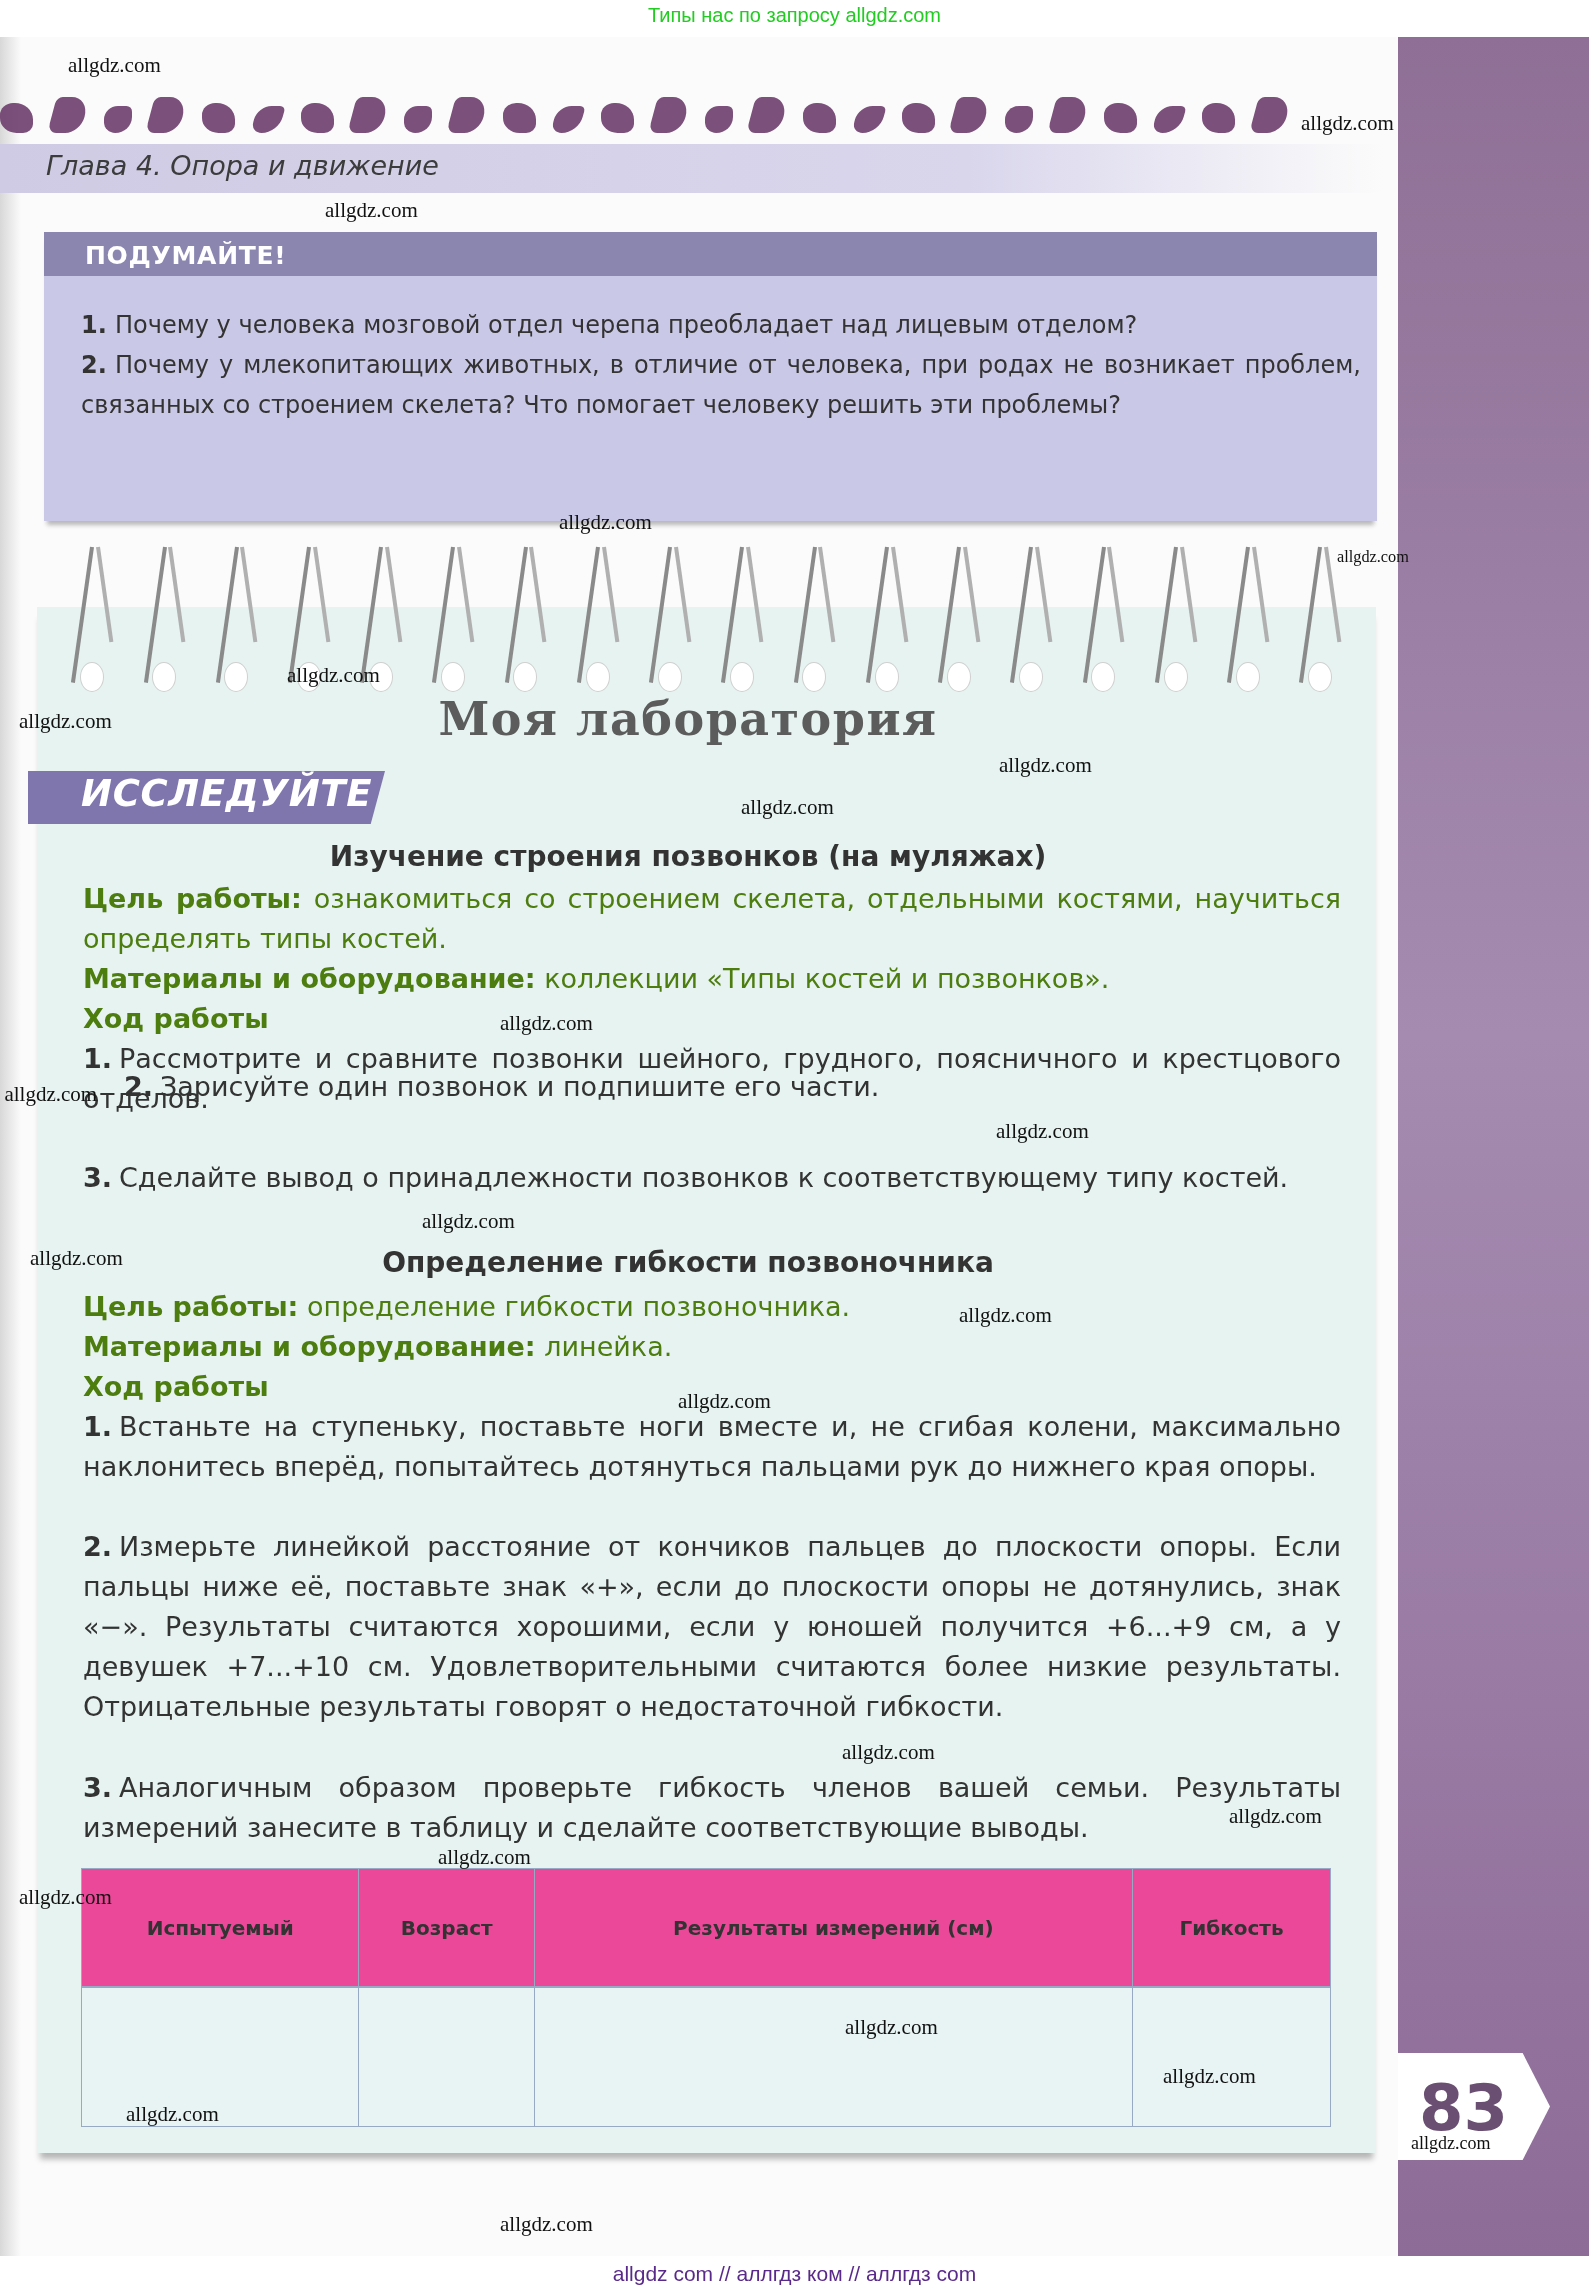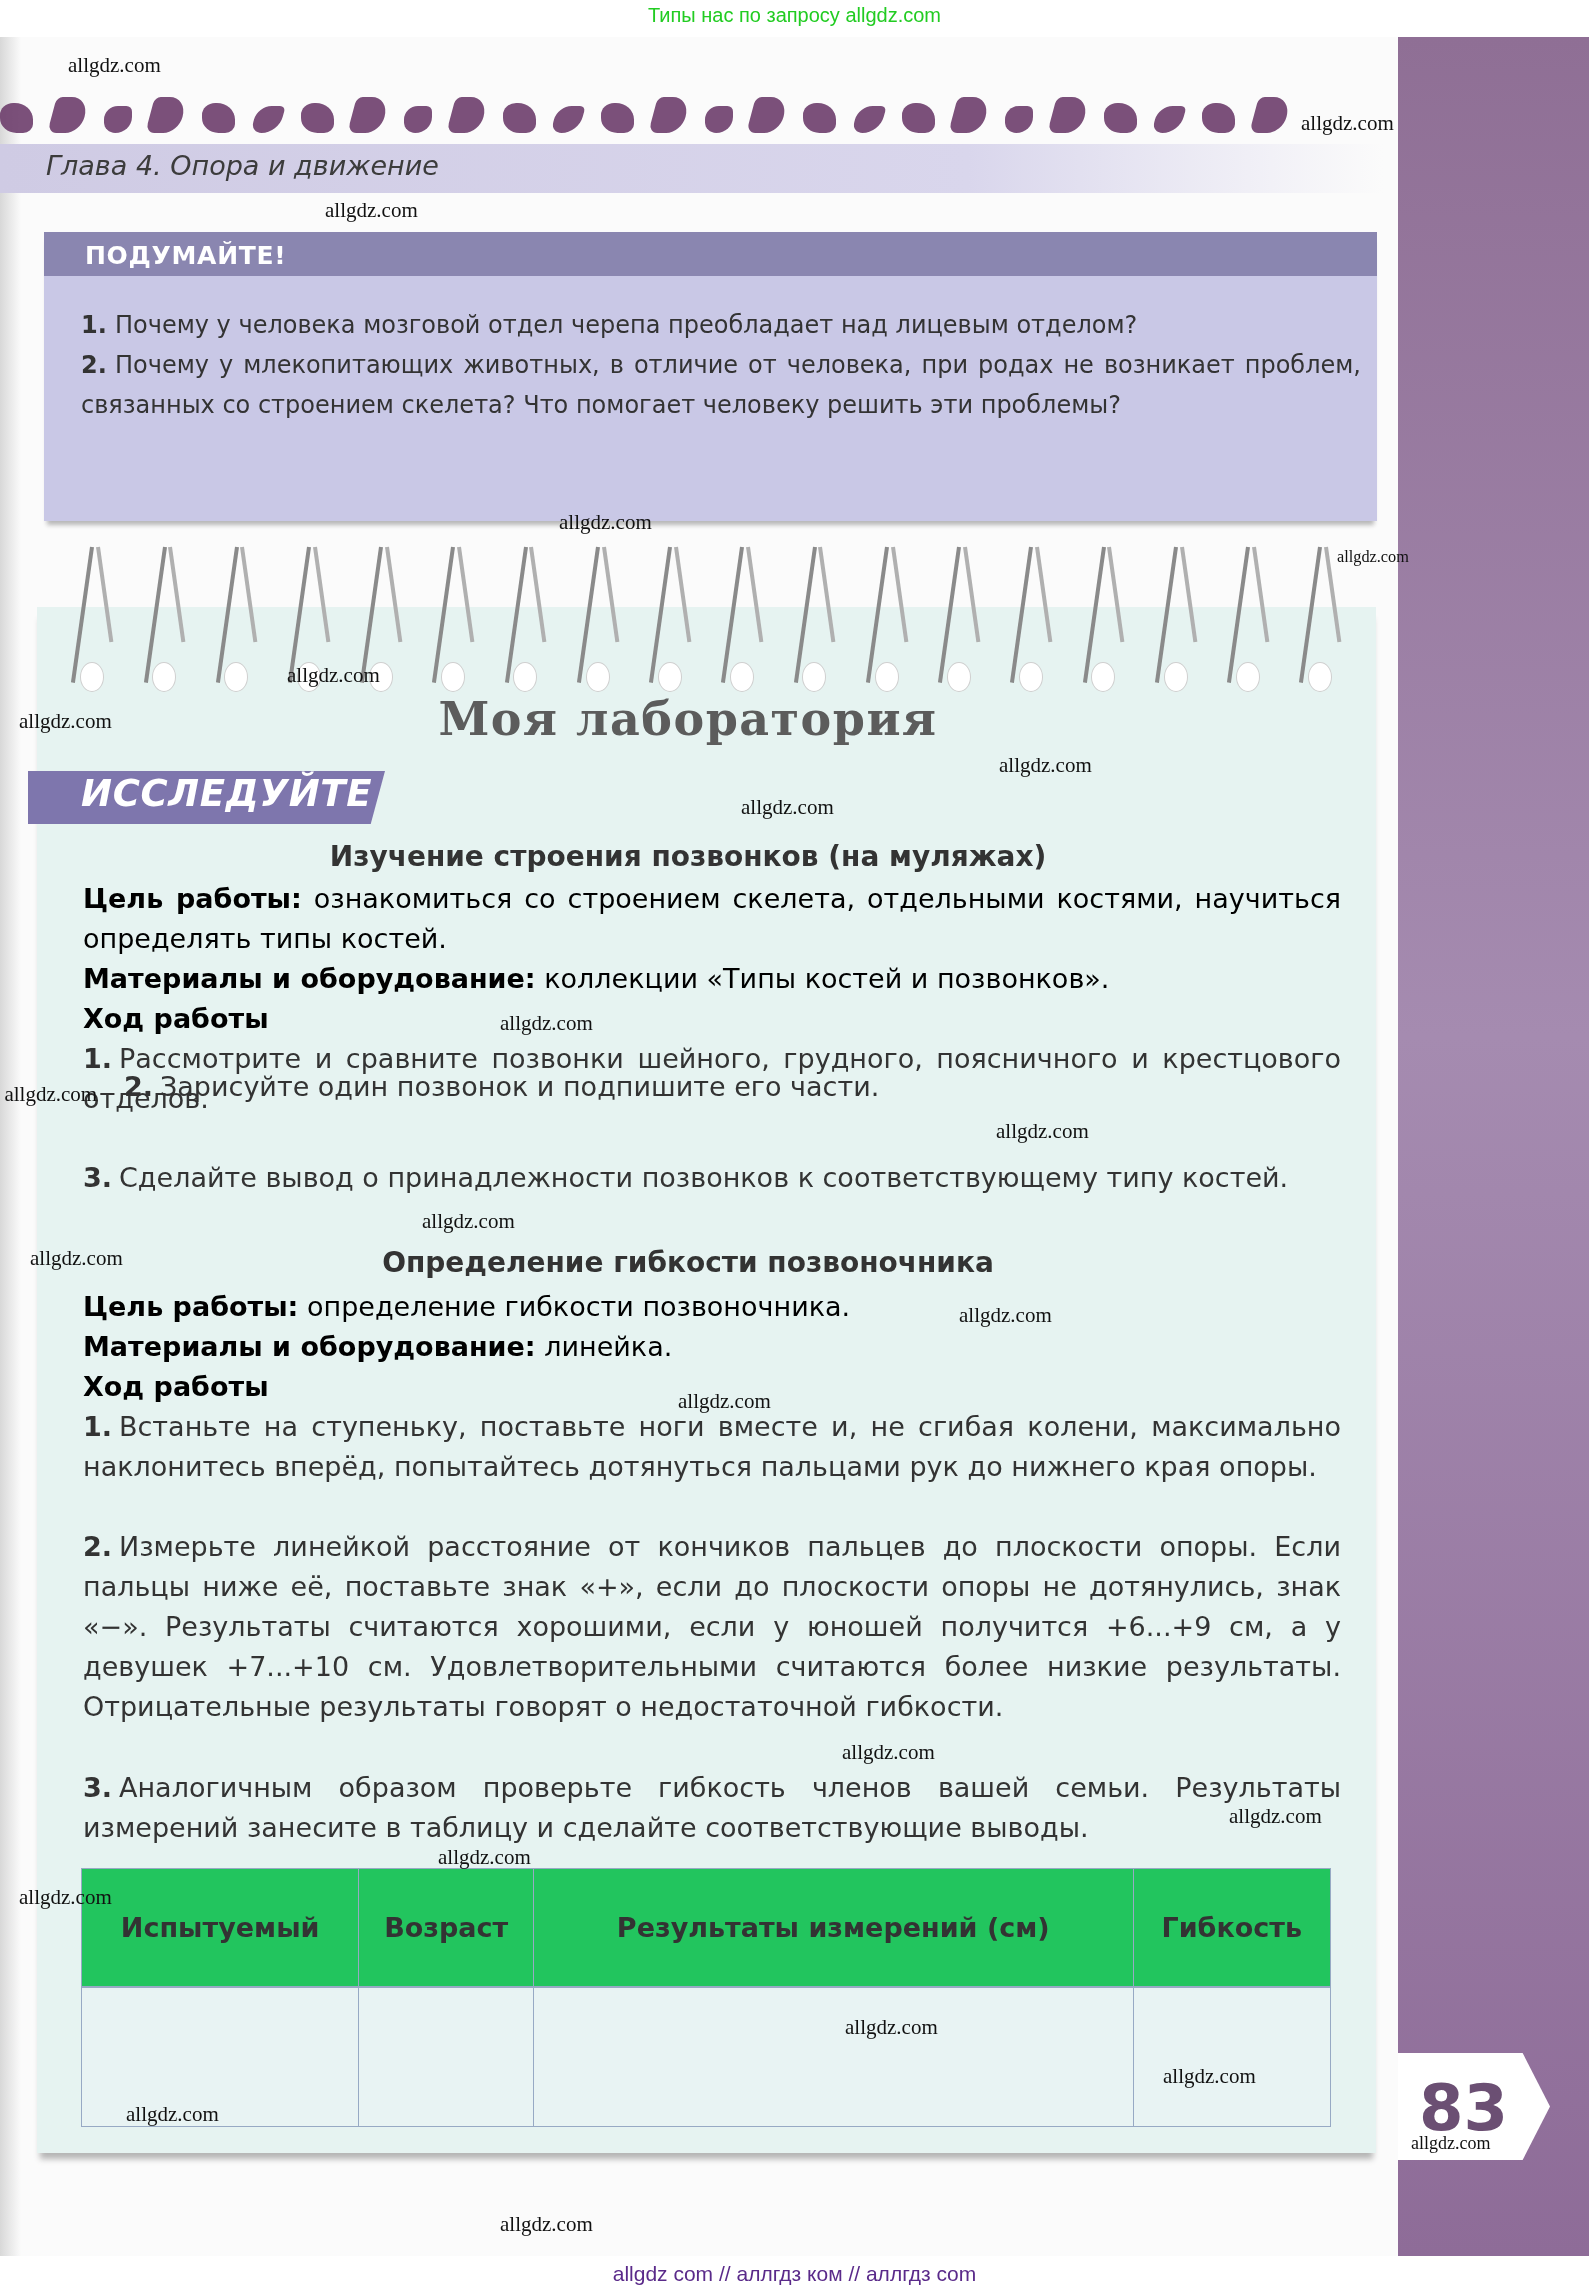--- a/index.html
+++ b/index.html
@@ -31,28 +31,28 @@
   .ring { position:relative; width:44px; height:148px; }
   .ring .a { position:absolute; left:16.3px; top:0; width:4.4px; height:137px; background:#8a8a8a; transform:rotate(8deg); transform-origin:top; }
   .ring .b { position:absolute; left:22px; top:0; width:4.4px; height:96px; background:#b0b0b0; transform:rotate(-8deg); transform-origin:top; }
   .ring .hole { position:absolute; left:6px; top:115px; width:22px; height:28px; border-radius:50%; background:#ffffff; border:1.5px solid #cfcfcf; }
   .lab-title { left:0; width:1376px; top:692px; text-align:center; font-family:"DejaVu Serif", serif;
                font-size:46px; color:#5c5c5c; font-weight:bold; letter-spacing:1.5px; }
   .tag { left:28px; top:771px; width:357px; height:53px; background:#7e76ad;
          clip-path:polygon(0 0,100% 0,96% 100%,0 100%); }
   .tag-text { left:81px; top:772px; font-size:37px; font-weight:bold; font-style:italic; color:#fff; letter-spacing:0.7px; }
   .sec-title { left:0; width:1376px; text-align:center; font-size:28px; font-weight:bold; color:#333; }
-  .para { left:83px; width:1258px; font-size:27px; line-height:40px; color:#000000; text-align:justify; }
+  .para { left:83px; width:1258px; font-size:27px; line-height:40px; color:#4d7c0f; text-align:justify; }
   .para .lbl { font-weight:bold; }
   .step { left:83px; width:1258px; font-size:27px; line-height:40px; color:#333; text-align:justify; }
   .step .n { font-weight:bold; display:inline-block; width:36px; }
   table.res { position:absolute; left:81px; top:1868px; width:1250px; height:259px; border-collapse:collapse;
               border:1.5px solid #97a9c4; }
-  table.res th { background:#22c55e; height:115px; border:0.7px solid #97a9c4; border-bottom:2.2px solid #97a9c4;
-                 font-size:27px; font-weight:bold; color:#333; }
+  table.res th { background:#ec4899; height:115px; border:0.7px solid #97a9c4; border-bottom:2.2px solid #97a9c4;
+                 font-size:20px; font-weight:bold; color:#333; }
   table.res td { border:0.7px solid #97a9c4; background:#e8f3f3; }
   .pnum { left:1398px; top:2053px; width:152px; height:107px; background:#ffffff;
           clip-path:polygon(0 0,82% 0,100% 50%,82% 100%,0 100%); }
   .pnum-text { left:1419px; top:2071px; font-size:64px; font-weight:bold; color:#6b4f73; }
   .wm { font-family:Liberation Serif, serif; font-size:21px; color:#111; }
   .footer { left:0; top:2262px; width:1589px; text-align:center; color:#5a2a8a; font-size:21px;
             font-family:"Liberation Sans", sans-serif; }
 </style>
 </head>
 <body>

